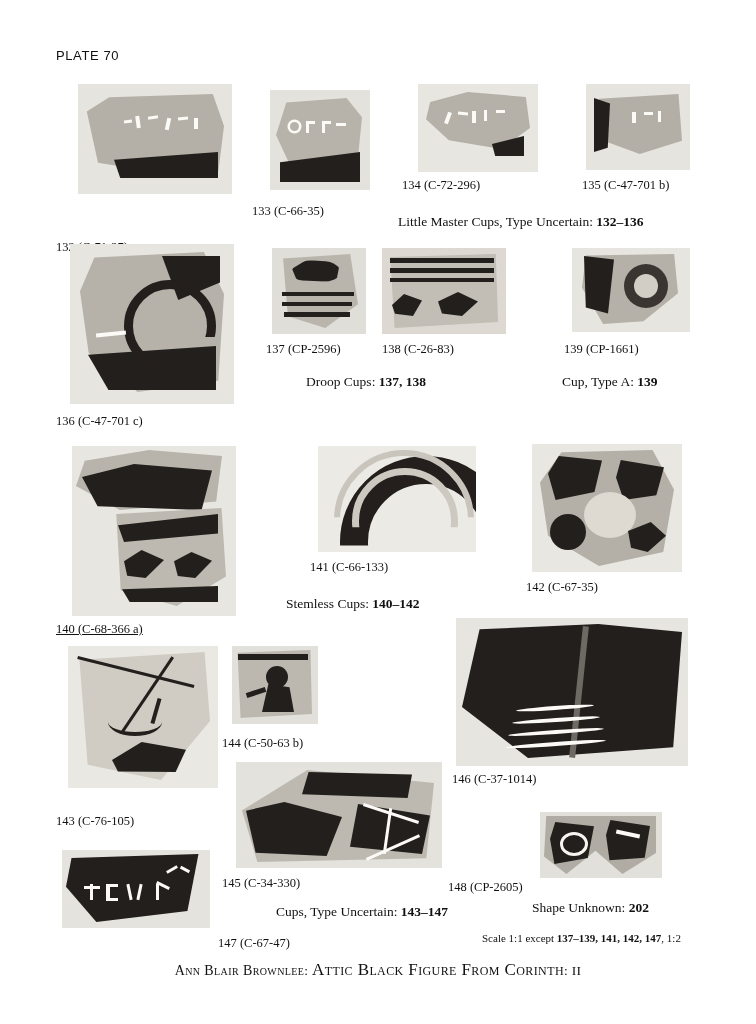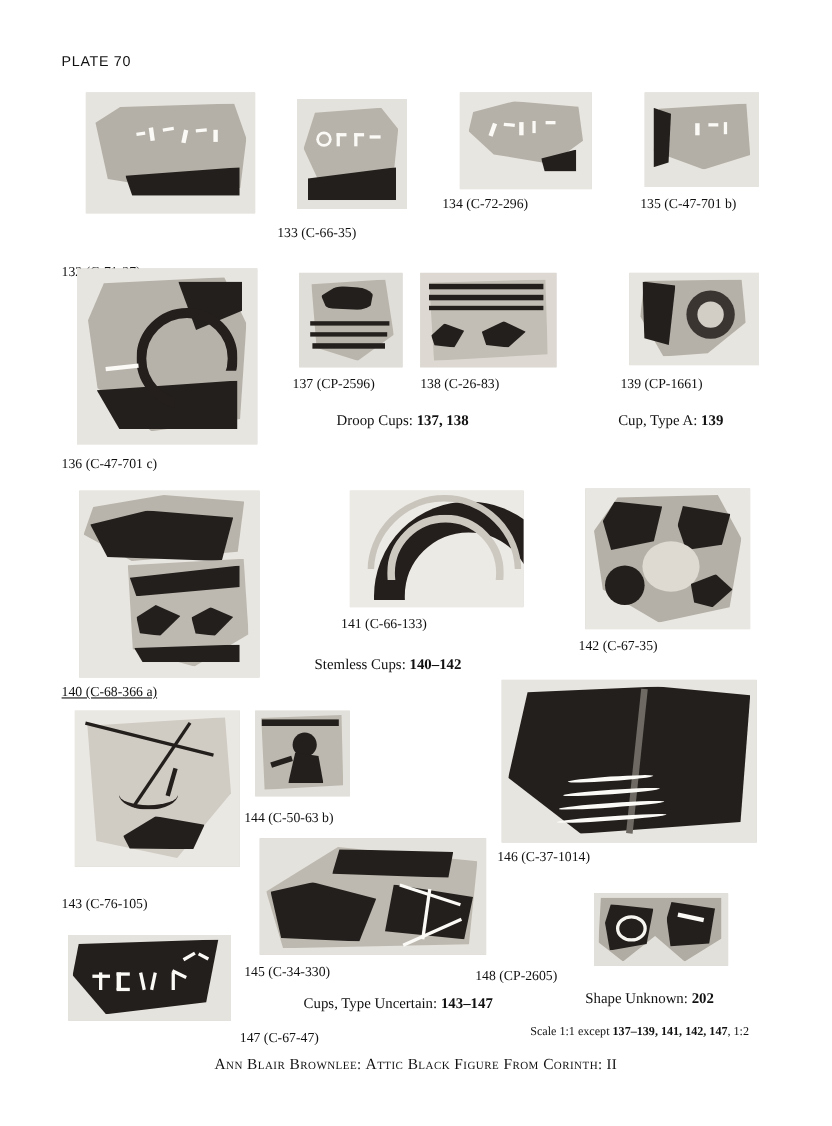--- a/index.html
+++ b/index.html
@@ -128,20 +128,23 @@
   <div class="photo" style="left:586px; top:84px; width:104px; height:86px;">
     <div class="bg" style="background:#e6e4de;"></div>
     <div class="sherd" style="left:8px; top:10px; width:88px; height:60px; background:#b3afa6; clip-path:polygon(6% 8%, 96% 0%, 100% 78%, 52% 100%, 0% 72%);"></div>
     <div class="sherd dark" style="left:8px; top:14px; width:16px; height:54px; clip-path:polygon(0% 0%, 100% 10%, 86% 92%, 0% 100%);"></div>
     <div class="inkstroke" style="left:46px; top:28px; width:4px; height:11px;"></div>
     <div class="inkstroke" style="left:58px; top:28px; width:9px; height:3px;"></div>
     <div class="inkstroke" style="left:72px; top:27px; width:3px; height:11px;"></div>
   </div>
   <div class="cap" style="left:582px; top:178px;">135 (C-47-701 b)</div>
 
+  <div class="group" style="left:398px; top:214px;">
+    <span>Little Master Cups, Type Uncertain: </span><b>132–136</b>
+  </div>
 
   <div class="photo" style="left:70px; top:244px; width:164px; height:160px;">
     <div class="bg" style="background:#e7e5e0;"></div>
     <div class="sherd" style="left:10px; top:8px; width:144px; height:140px; background:#b6b2a9; clip-path:polygon(10% 4%, 86% 0%, 100% 30%, 96% 92%, 40% 100%, 6% 72%, 0% 28%);"></div>
     <div class="sherd dark" style="left:92px; top:12px; width:58px; height:44px; clip-path:polygon(0% 0%, 100% 0%, 100% 60%, 28% 100%);"></div>
     <div class="sherd dark" style="left:18px; top:102px; width:128px; height:44px; clip-path:polygon(0% 20%, 100% 0%, 100% 100%, 16% 100%);"></div>
     <div style="position:absolute; left:54px; top:36px; width:74px; height:74px; border:9px solid #241f1c; border-radius:50%; clip-path:polygon(0% 0%, 100% 0%, 100% 62%, 38% 62%, 38% 100%, 0% 100%);"></div>
     <div class="inkstroke" style="left:26px; top:88px; width:30px; height:4px; transform:rotate(-6deg);"></div>
   </div>
   <div class="cap" style="left:56px; top:414px;">136 (C-47-701 c)</div>
@@ -263,21 +266,21 @@
   <div class="cap" style="left:452px; top:772px;">146 (C-37-1014)</div>
 
   <div class="photo" style="left:540px; top:812px; width:122px; height:66px;">
     <div class="bg" style="background:#e2e0da;"></div>
     <div class="sherd" style="left:4px; top:4px; width:112px; height:58px; background:#b0aca3; clip-path:polygon(2% 0%, 100% 0%, 100% 64%, 70% 100%, 46% 60%, 20% 100%, 0% 70%);"></div>
     <div class="sherd dark" style="left:10px; top:10px; width:44px; height:42px; clip-path:polygon(12% 0%, 100% 10%, 86% 86%, 10% 100%, 0% 40%);"></div>
     <div class="sherd dark" style="left:66px; top:8px; width:44px; height:42px; clip-path:polygon(10% 0%, 100% 14%, 88% 90%, 8% 96%, 0% 36%);"></div>
     <div class="inkstroke" style="left:20px; top:20px; width:22px; height:18px; background:transparent; border:3px solid #f7f5ef; border-radius:50%;"></div>
     <div class="inkstroke" style="left:76px; top:20px; width:24px; height:4px; transform:rotate(12deg);"></div>
   </div>
-  <div class="cap" style="left:432px; top:880px;">148 (CP-2605)</div>
+  <div class="cap" style="left:448px; top:880px;">148 (CP-2605)</div>
 
   <div class="photo" style="left:62px; top:850px; width:148px; height:78px;">
     <div class="bg" style="background:#e5e3de;"></div>
     <div class="sherd dark" style="left:4px; top:4px; width:138px; height:68px; clip-path:polygon(4% 6%, 96% 0%, 88% 84%, 22% 100%, 0% 48%);"></div>
     <div class="inkstroke" style="left:22px; top:36px; width:16px; height:3px;"></div>
     <div class="inkstroke" style="left:28px; top:34px; width:3px; height:16px;"></div>
     <div class="inkstroke" style="left:44px; top:34px; width:4px; height:16px;"></div>
     <div class="inkstroke" style="left:44px; top:34px; width:12px; height:3px;"></div>
     <div class="inkstroke" style="left:44px; top:48px; width:12px; height:3px;"></div>
     <div class="inkstroke" style="left:66px; top:34px; width:3px; height:16px; transform:rotate(-12deg);"></div>
@@ -294,16 +297,16 @@
   </div>
   <div class="group" style="left:532px; top:900px;">
     <span>Shape Unknown: </span><b>202</b>
   </div>
 
   <div class="scale-note" style="left:482px; top:932px;">
     <span>Scale 1:1 except </span><b>137–139, 141, 142, 147</b><span>, 1:2</span>
   </div>
 
   <div class="footer" style="top:960px;">
-    <span class="sc" style="font-variant: small-caps; text-transform: capitalize; font-size: 14px; letter-spacing: 0.4px;">Ann Blair Brownlee</span><span>: </span><span class="sc" style="font-variant: small-caps; text-transform: capitalize; font-size: 14px; letter-spacing: 0.4px; text-align: right;">Attic Black Figure from Corinth</span><span>: II</span>
+    <span class="sc" style="font-variant: small-caps; text-transform: capitalize; font-size: 14px; letter-spacing: 0.4px;">Ann Blair Brownlee</span><span>: </span><span class="sc" style="font-variant: small-caps; text-transform: capitalize; font-size: 17px; letter-spacing: 0.4px; text-align: right;">Attic Black Figure from Corinth</span><span>: II</span>
   </div>
 
 </div>
 
 </body></html>

